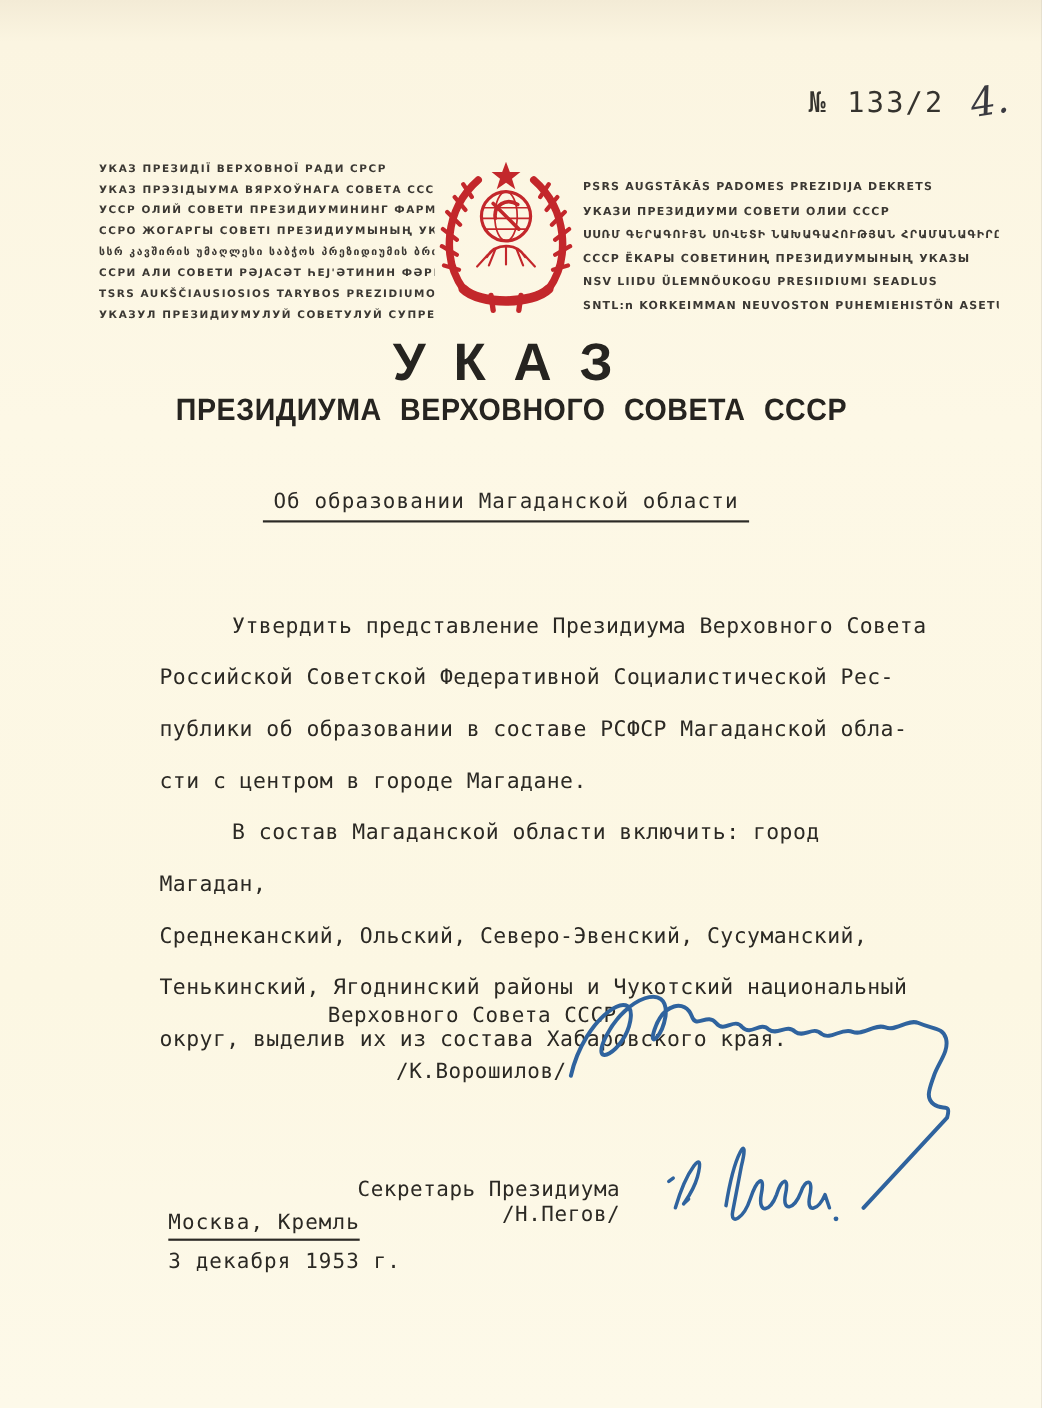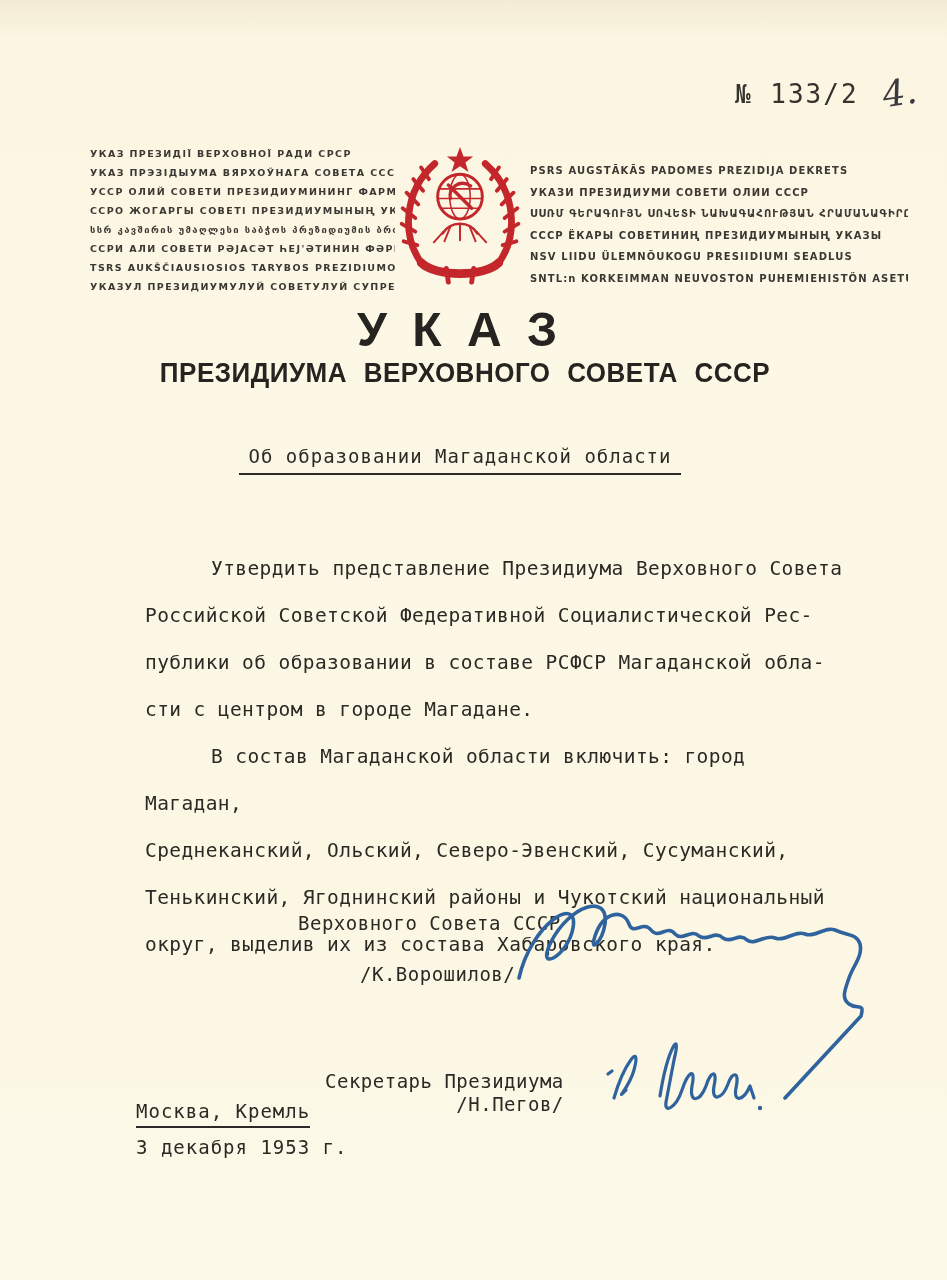--- a/index.html
+++ b/index.html
@@ -50,21 +50,21 @@
   .sig-line{white-space:nowrap;}
   .pad16{padding-left:16px;}
   .pad62{padding-left:62px;margin-top:28px;}
   .pad90{padding-left:90px;text-align:right;}
   
   .sig-svg{position:absolute;pointer-events:none;}
   .sig-svg1{left:513px;top:880px;}
   .sig-svg2{left:598px;top:1010px;}
   .sig-svg path{fill:none;stroke:#2f639e;stroke-linecap:round;stroke-linejoin:round;}
   
-  .footer{position:absolute;top:1100px;left:136px;font-size:19px;color:#2b2924;}
+  .footer{position:absolute;top:1100px;left:153px;font-size:19px;color:#2b2924;}
   .place-text{border-bottom:2px solid #2c2a26;padding-bottom:4px;letter-spacing:1px;white-space:nowrap;}
   .date-text{margin-top:14px;letter-spacing:1px;white-space:nowrap;}
   .emblem svg g{stroke:#c3272b;}
 </style>
 </head>
 <body>
 
 <div class="page">
 
   <div class="doc-number">

